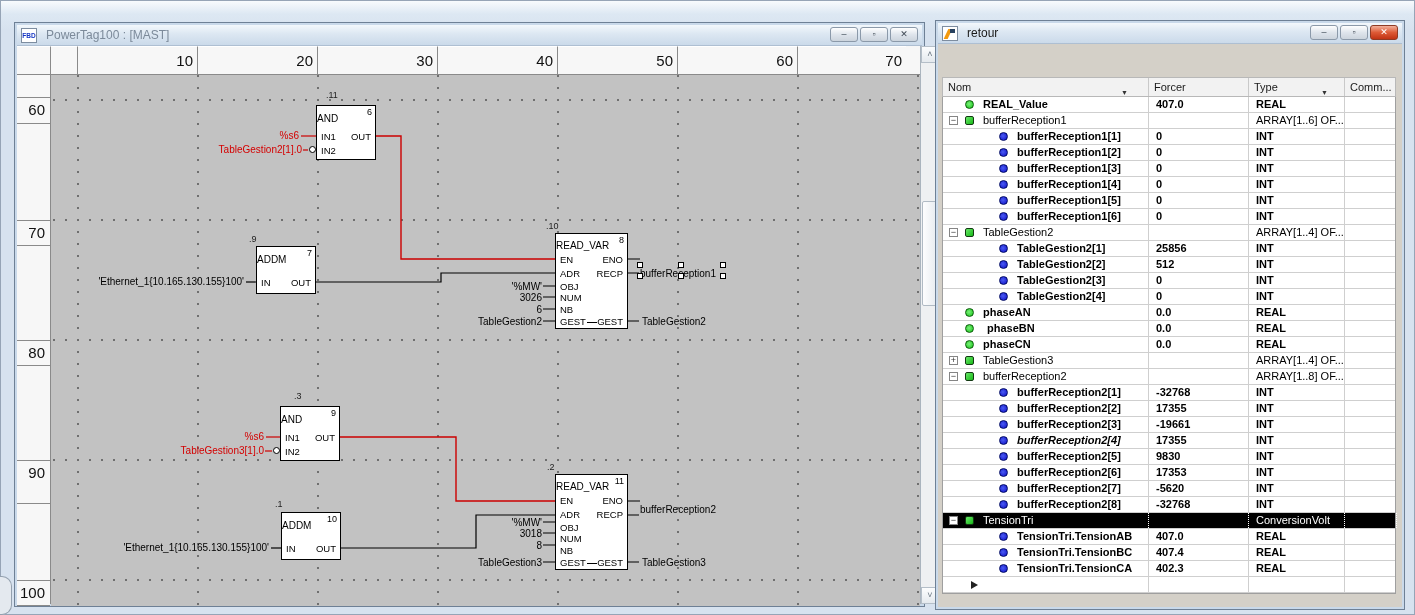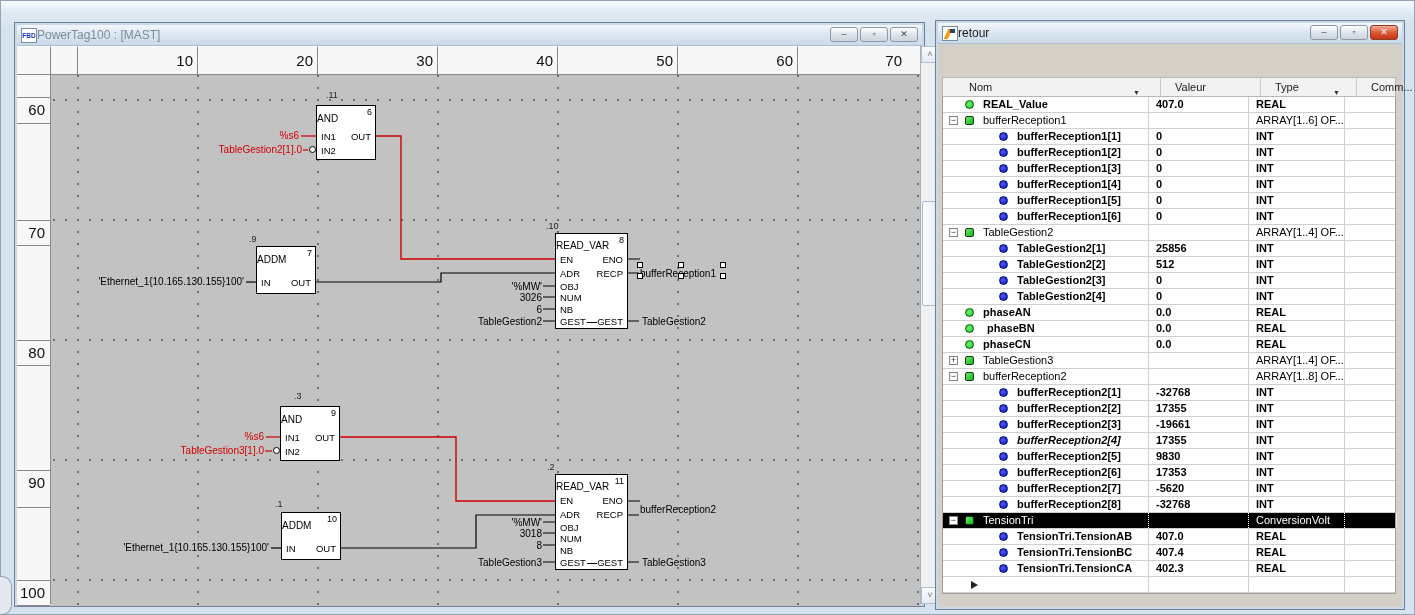--- a/index.html
+++ b/index.html
@@ -5,21 +5,21 @@
   * { box-sizing: border-box; margin: 0; padding: 0; }
   html,body { width:1415px; height:615px; overflow:hidden; }
   body { font-family:"Liberation Sans", sans-serif; background:#d7e2ef; position:relative; }
   #root { position:absolute; inset:0; box-shadow: inset 0 0 0 1px #96a4b6; background:linear-gradient(#fafcfe, #dde8f3 14px, #d7e2ef 30px); }
 
   
   .win { position:absolute; border:1px solid #6e8095; background:#d4d0c8; box-shadow: inset 0 0 0 2px #c9d9ea; }
   .titlebar { position:absolute; left:2px; top:2px; right:2px; height:21px;
     background:linear-gradient(#f3f8fc,#dce7f2 45%,#cbdaea); border-bottom:1px solid #aebfd2;
     display:flex; align-items:center; padding-left:4px; }
-  .titlebar .wtitle { font-size:12px; margin-left:0; }
+  .titlebar .wtitle { font-size:12px; margin-left:9px; }
   .inactive .wtitle { color:#7c8a9a; }
   .active .wtitle { color:#1a1a1a; }
   .winbtns { position:absolute; right:4px; top:2px; display:flex; gap:2px; }
   .wbtn { width:28px; height:15px; border:1px solid #8b99a9; border-radius:3px;
     background:linear-gradient(#ffffff,#dfe5ec 50%,#ccd4dd); font-size:9px; line-height:13px;
     text-align:center; color:#404a55; }
   .wbtn.red { background:linear-gradient(#f2b09a,#dd5a36 50%,#c13314); color:#fff; border-color:#8e3a24; }
 
   
   #fbdwin { left:14px; top:22px; width:911px; height:585px; background:#c2c2c2; }
@@ -72,21 +72,21 @@
   .tabbtn { height:21px; width:90px; font-size:11px; text-align:center; line-height:19px; margin-left:3px; }
   .tabbtn.on { background:#fff; border:1px solid #2b7cd4; color:#000; }
   .tabbtn.off { background:linear-gradient(#f4f3f1,#dedad2); border:1px solid #8f8a80; color:#222; }
   .tsep { width:1px; height:24px; background:#aaa49a; margin:0 6px 0 9px; box-shadow:1px 0 0 #fff; }
   .ticon { width:20px; height:20px; margin:0 4px; font-size:12px; text-align:center; line-height:20px;
     color:#a39f94; text-shadow:1px 1px 0 #fff; }
   .gridicon { width:15px; height:14px; margin:0 6px; border:1px solid #333; background-color:#1b1b1b;
     background-image:radial-gradient(#e8d44c 0.8px, transparent 1px); background-size:4px 4px; }
 
   .thead { position:absolute; left:6px; top:56px; width:454px; height:20px; background:#f2f2f2; border:1px solid #b8b8b8; font-size:11px; color:#1a1a1a; }
-  .hcell { position:absolute; top:0; height:18px; line-height:18px; padding-left:14px; border-right:1px solid #c9c9c9;margin-left:12px; }
+  .hcell { position:absolute; top:0; height:18px; line-height:18px; padding-left:5px; border-right:1px solid #c9c9c9; }
   .harrow { position:absolute; top:6px; font-size:7px; color:#333; }
 
   #watch-rows { position:absolute; left:6px; top:76px; width:454px; background:#fff; border:1px solid #9f9f9f; border-top:none; }
   .wrow { position:relative; height:16px; border-bottom:1px solid #cfcfcf; background:#fff; }
   .wc { position:absolute; top:0; height:15px; overflow:hidden; }
   .wc.name  { left:0; width:206px; border-right:1px solid #cfcfcf; }
   .wc.value { left:206px; width:100px; border-right:1px solid #cfcfcf; padding-left:7px; }
   .wc.type  { left:306px; width:96px; border-right:1px solid #cfcfcf; padding-left:7px; }
   .wc.comm  { left:402px; width:52px; }
   .wc { font-size:11px; line-height:15px; color:#000; }
@@ -134,21 +134,21 @@
       <div class="rcell" style="width:120px">40</div>
       <div class="rcell" style="width:120px">50</div>
       <div class="rcell" style="width:120px">60</div>
       <div class="rcell" style="width:108px; border-right:none">70</div>
     </div>
 
     <div class="ruler-left">
       <div class="rrow" style="top:22px;height:27px">60</div>
       <div class="rrow" style="top:145px;height:26px">70</div>
       <div class="rrow" style="top:265px;height:26px">80</div>
-      <div class="rrow" style="top:395px;height:38px">90</div>
+      <div class="rrow" style="top:385px;height:44px">90</div>
       <div class="rrow" style="top:505px;height:26px">100</div>
     </div>
 
     <div id="canvas">
       <svg id="wires">
 
         <path d="M325,61 L350,61 L350,184 L504,184" stroke="#cc0000" stroke-width="1.4" fill="none"></path>
         <path d="M289,362 L405,362 L405,426 L504,426" stroke="#cc0000" stroke-width="1.4" fill="none"></path>
 
         <path d="M265,207 L390,207 L390,198 L504,198" stroke="#000" stroke-width="1.2" fill="none"></path>
@@ -282,21 +282,21 @@
       </span>
     </div>
 
 
     <div class="thead">
       <div class="hcell" style="left:0;width:206px">
         <span>Nom</span>
         <span class="harrow" style="left:178px">▼</span>
       </div>
       <div class="hcell" style="left:206px;width:100px">
-        <span>Valeur</span>
+        <span>Forcer</span>
       </div>
       <div class="hcell" style="left:306px;width:96px">
         <span>Type</span>
         <span class="harrow" style="left:72px">▼</span>
       </div>
       <div class="hcell" style="left:402px;width:51px;border-right:none">
         <span>Comm...</span>
       </div>
     </div>
 

